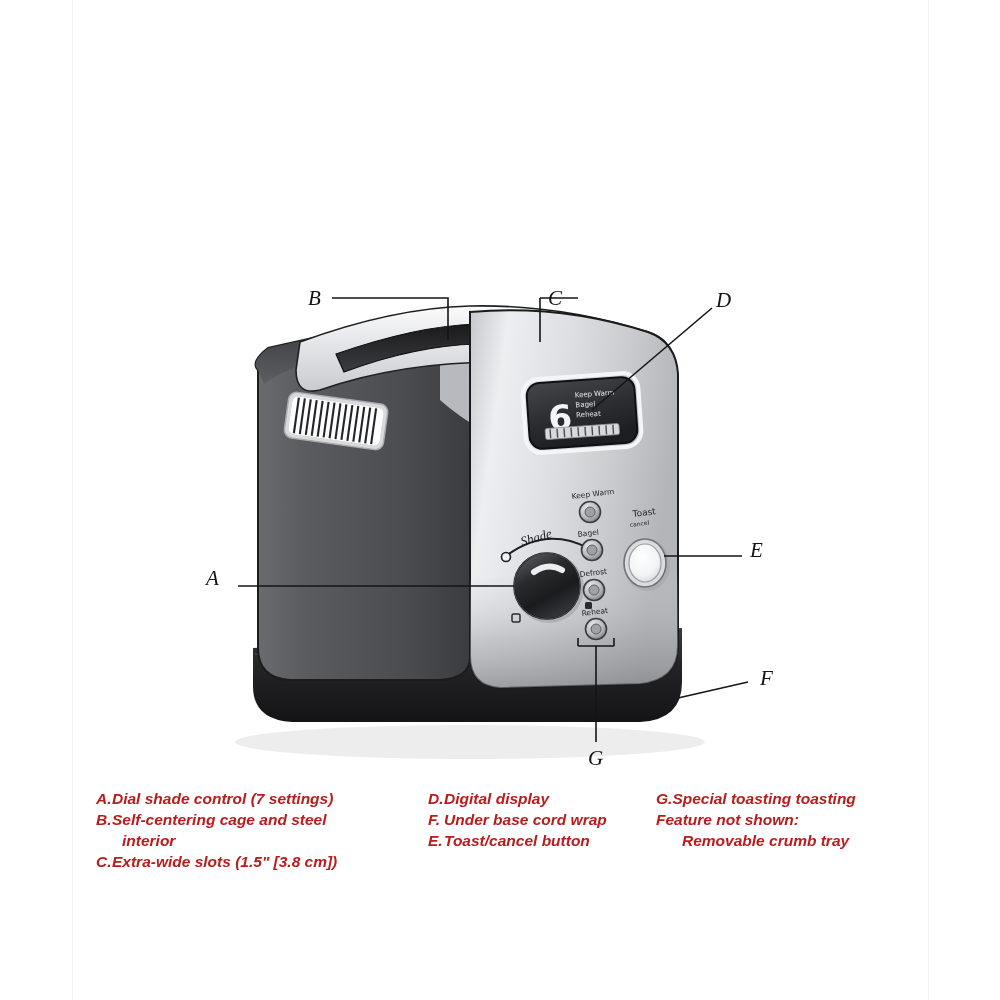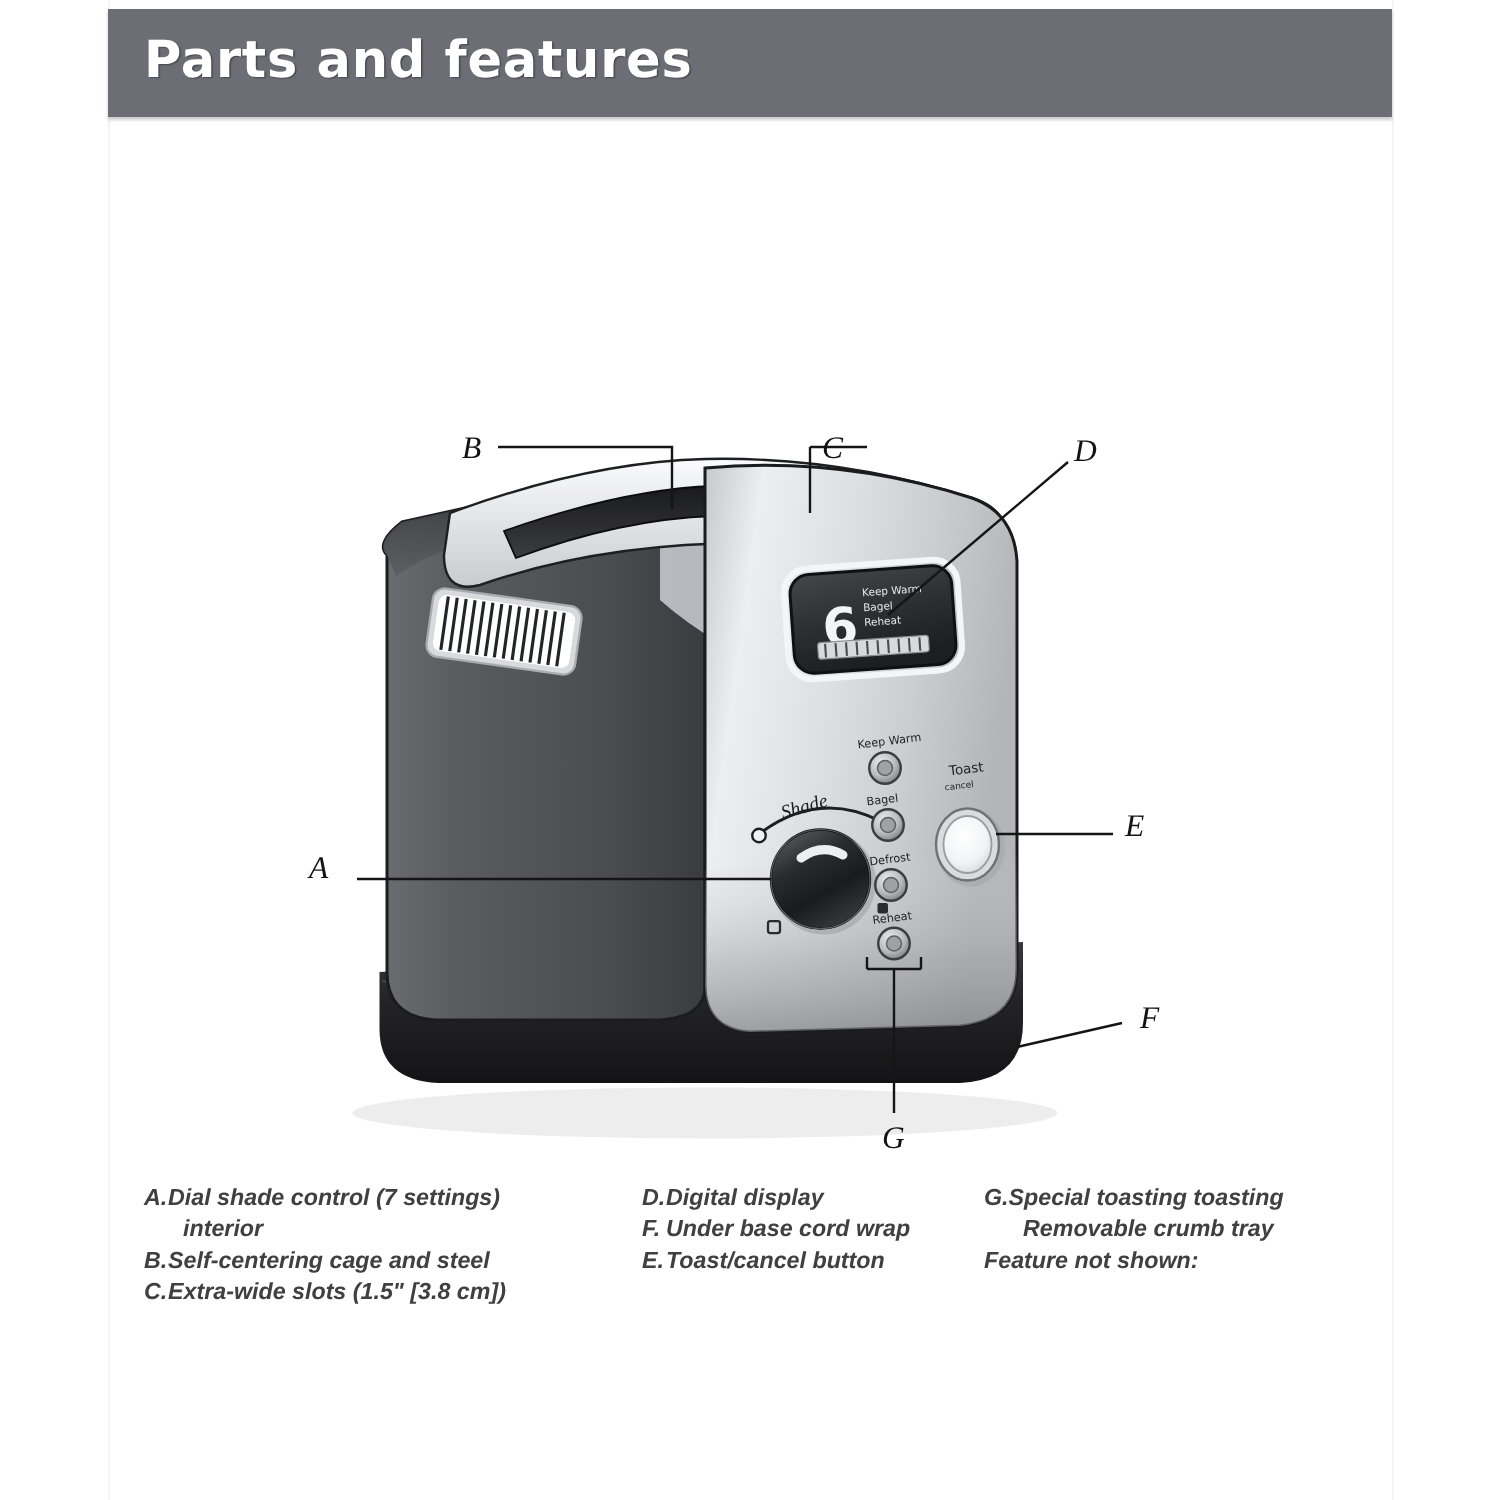--- a/index.html
+++ b/index.html
@@ -71,21 +71,21 @@
     width: 1000px;
     height: 90px;
   }
   .legend-col {
     position: absolute;
     top: 0;
     font-family: "Liberation Sans", sans-serif;
     font-style: italic;
     font-size: 15.5px;
     font-weight: 600;
-    color: #404040;
+    color: #b91c1c;
     line-height: 21px;
   }
   .legend-col.col-a { left: 96px;  width: 300px; }
   .legend-col.col-b { left: 428px; width: 230px; }
   .legend-col.col-c { left: 656px; width: 290px; }
 
   .legend-row {
     display: block;
     white-space: nowrap;
   }
@@ -110,23 +110,20 @@
   }
 </style>
 </head>
 <body>
 
 <div id="page">
 
   <div class="guide-v left"></div>
   <div class="guide-v right"></div>
 
-  <div id="header-bar">
-    <div id="header-title">Parts and features</div>
-  </div>
 
   <div id="illustration">
     <svg width="1000" height="530" viewBox="0 0 1000 530">
       <defs>
         <linearGradient id="gradBodyDark" x1="0" y1="0" x2="1" y2="0">
           <stop offset="0%" stop-color="#6a6c70"></stop>
           <stop offset="22%" stop-color="#5a5c60"></stop>
           <stop offset="70%" stop-color="#4a4c50"></stop>
           <stop offset="100%" stop-color="#3a3c40"></stop>
         </linearGradient>
@@ -351,50 +348,50 @@
     <div class="callout" style="left:760px;  top:416px;">F</div>
     <div class="callout" style="left:588px;  top:496px;">G</div>
   </div>
 
   <div id="legend">
 
     <div class="legend-col col-a">
       <span class="legend-row noindent">
         <span class="lbl">A.</span><span>Dial shade control (7 settings)</span>
       </span>
+      <span class="legend-row noindent">
+        <span class="lbl">B.</span><span>Self-centering cage and steel</span>
+      </span>
       <span class="legend-row indent">
         <span>interior</span>
       </span>
       <span class="legend-row noindent">
-        <span class="lbl">B.</span><span>Self-centering cage and steel</span>
-      </span>
-      <span class="legend-row noindent">
         <span class="lbl">C.</span><span>Extra-wide slots (1.5" [3.8 cm])</span>
       </span>
     </div>
 
     <div class="legend-col col-b">
       <span class="legend-row noindent">
         <span class="lbl">D.</span><span>Digital display</span>
       </span>
       <span class="legend-row noindent">
         <span class="lbl">F.</span><span>Under base cord wrap</span>
       </span>
       <span class="legend-row noindent">
         <span class="lbl">E.</span><span>Toast/cancel button</span>
       </span>
     </div>
 
     <div class="legend-col col-c">
       <span class="legend-row noindent">
         <span class="lbl">G.</span><span>Special toasting toasting</span>
+      </span>
+      <span class="legend-row noindent">
+        <span>Feature not shown:</span>
       </span>
       <span class="legend-row indent">
         <span>Removable crumb tray</span>
       </span>
-      <span class="legend-row noindent">
-        <span>Feature not shown:</span>
-      </span>
     </div>
 
   </div>
 
 </div>
 
 </body></html>

